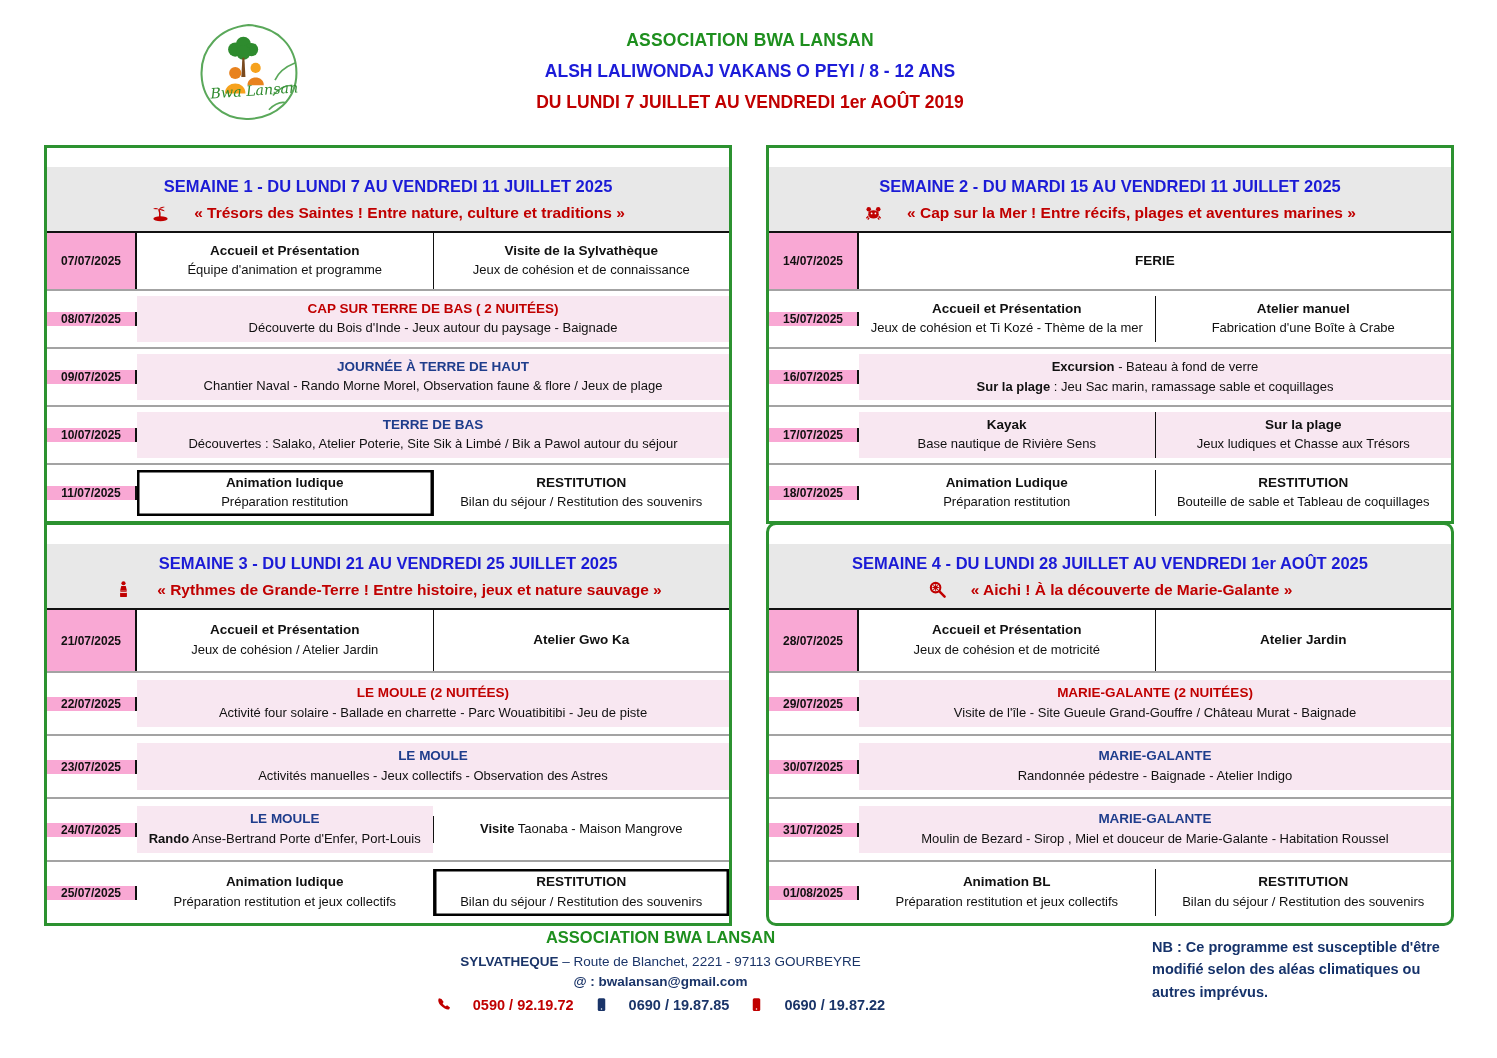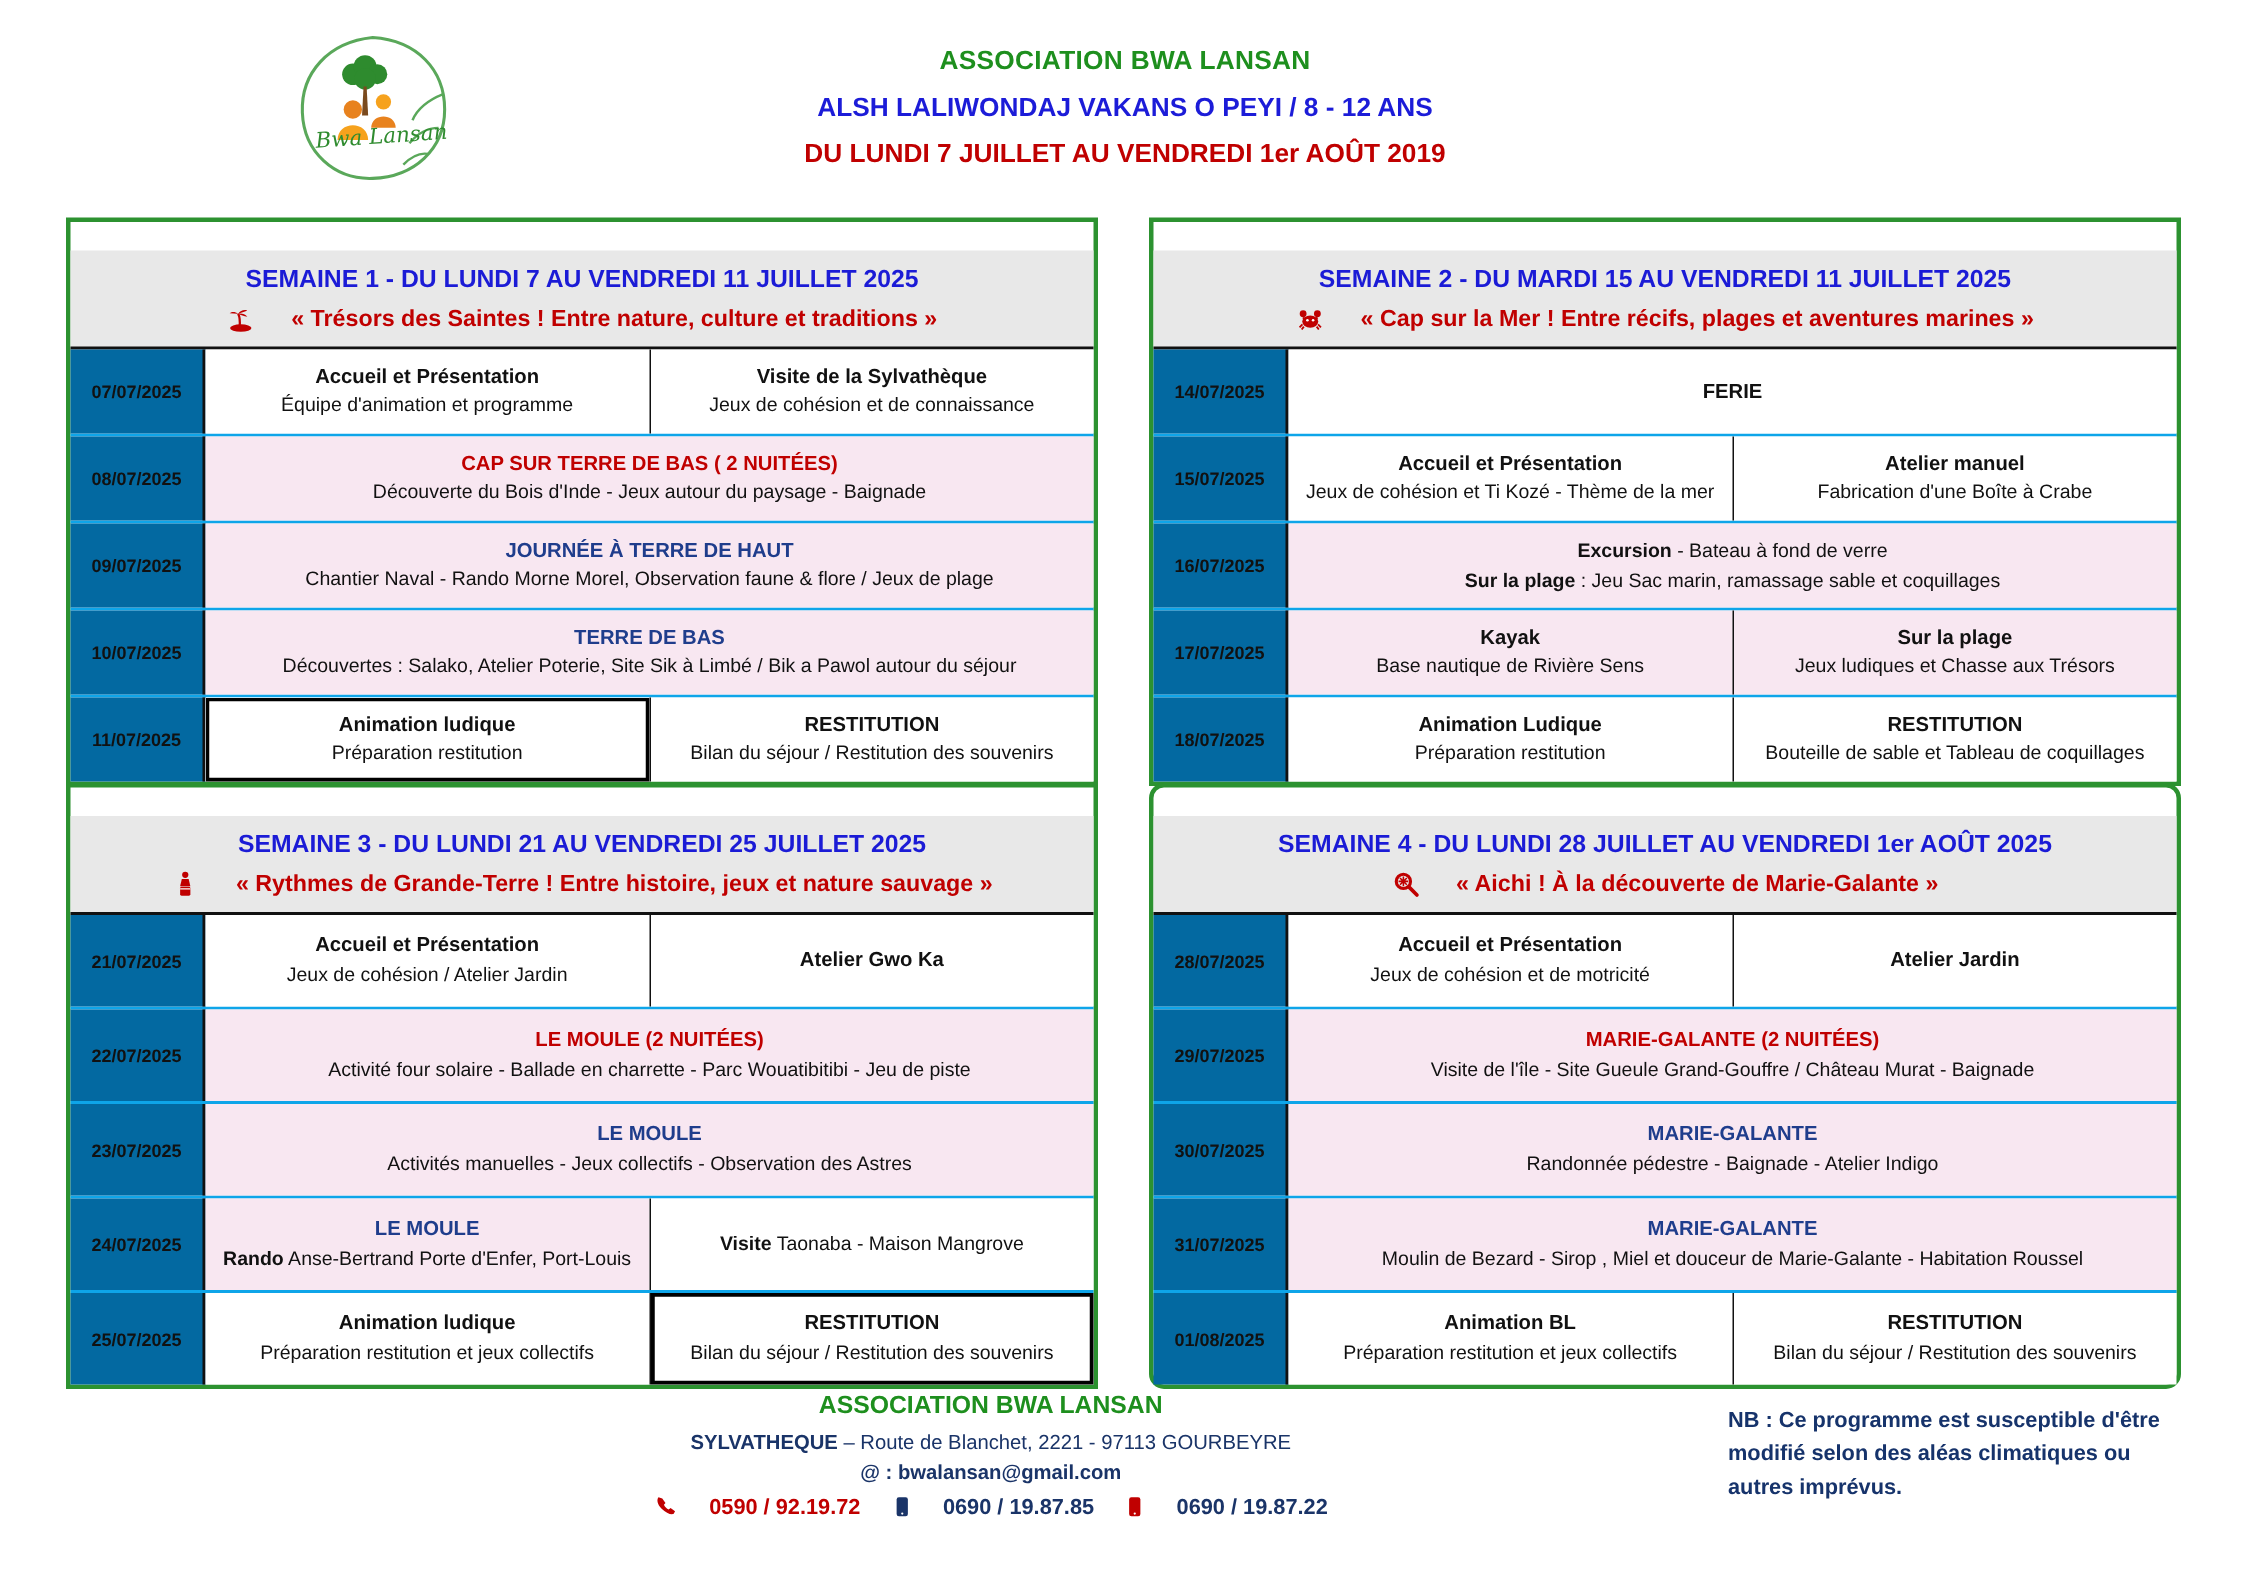--- a/index.html
+++ b/index.html
@@ -16,24 +16,24 @@
   
   .week{position:absolute;width:682px;border:3px solid #2C9230;background:#fff;}
   #week1{left:44px;top:145px;} #week2{left:766px;top:145px;}
   #week3{left:44px;top:522px;} #week4{left:766px;top:522px;border-radius:10px;}
   .week-header{background:#E8E8E8;border-bottom:2px solid #111;text-align:center;padding:10px 6px 9px;margin-top:19px;}
   .week-title{color:#1B1BD6;font-weight:bold;font-size:16.5px;}
   .week-theme{color:#C00000;font-weight:bold;font-size:15.5px;margin-top:7px;
               display:flex;align-items:center;justify-content:center;gap:24px;}
   .wicon{color:#C00000;flex:0 0 auto;}
   .row{display:flex;align-items:stretch;}
-  .row + .row{border-top:2px solid #0ea5e9;}
+  .row + .row{border-top:2px solid #a3a3a3;align-items:center;}
   .wk-top .row{min-height:56px;} .wk-bot .row{min-height:61px;}
   .date-cell{width:88px;min-width:88px;display:flex;align-items:center;justify-content:center;
-             font-weight:bold;font-size:12px;border-right:2px solid #111;background:#0369a1;}
+             font-weight:bold;font-size:12px;border-right:2px solid #111;background:#f9a8d4;}
   .cell{flex:1;display:flex;flex-direction:column;align-items:center;justify-content:center;
         text-align:center;padding:5px 10px;gap:3px;background:#fff;}
   .cell + .cell{border-left:1px solid #111;}
   .pink{background:#F8E7F1;}
   .thick{box-shadow:inset 0 0 0 2.5px #000;}
   .c-title{font-weight:bold;font-size:13.5px;color:#111;line-height:1.25;}
   .t-red{color:#C00000;} .t-navy{color:#1F3D8C;}
   .c-sub{font-size:13px;color:#111;line-height:1.3;}
   .c-sub b{font-weight:bold;}
   

